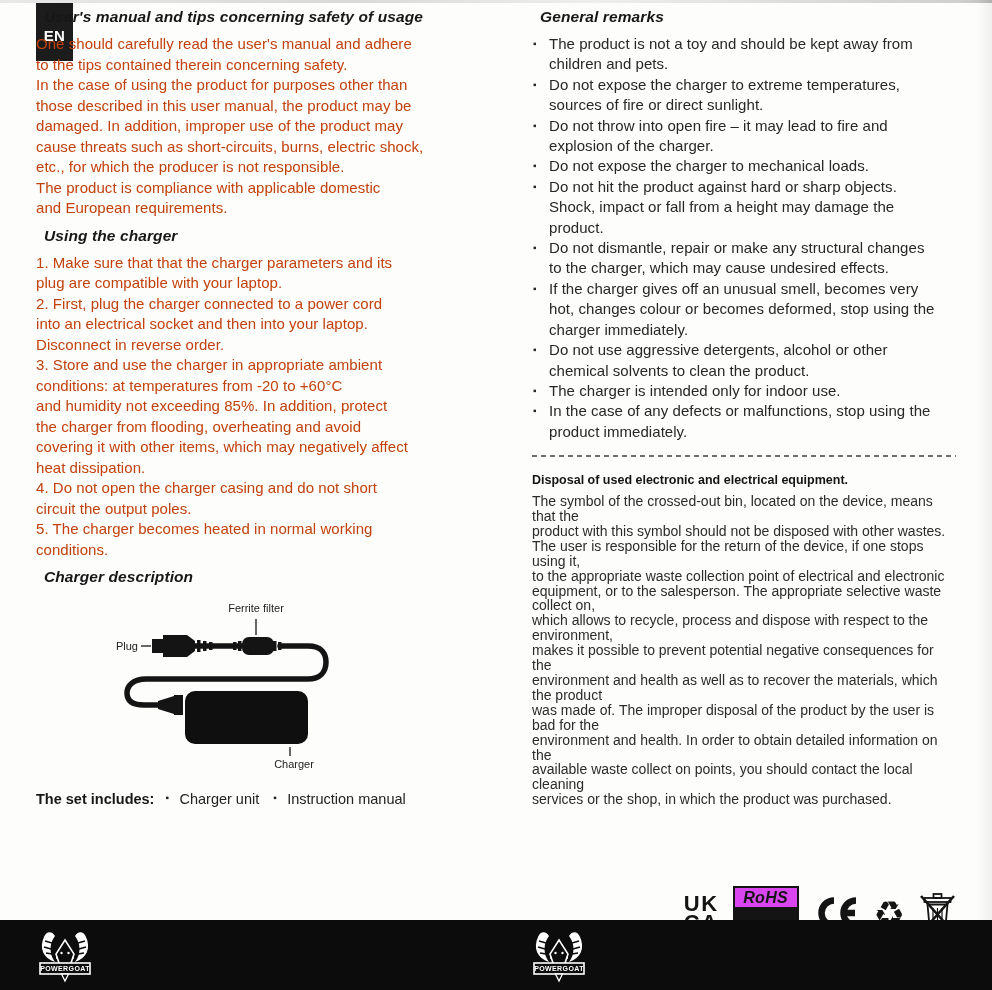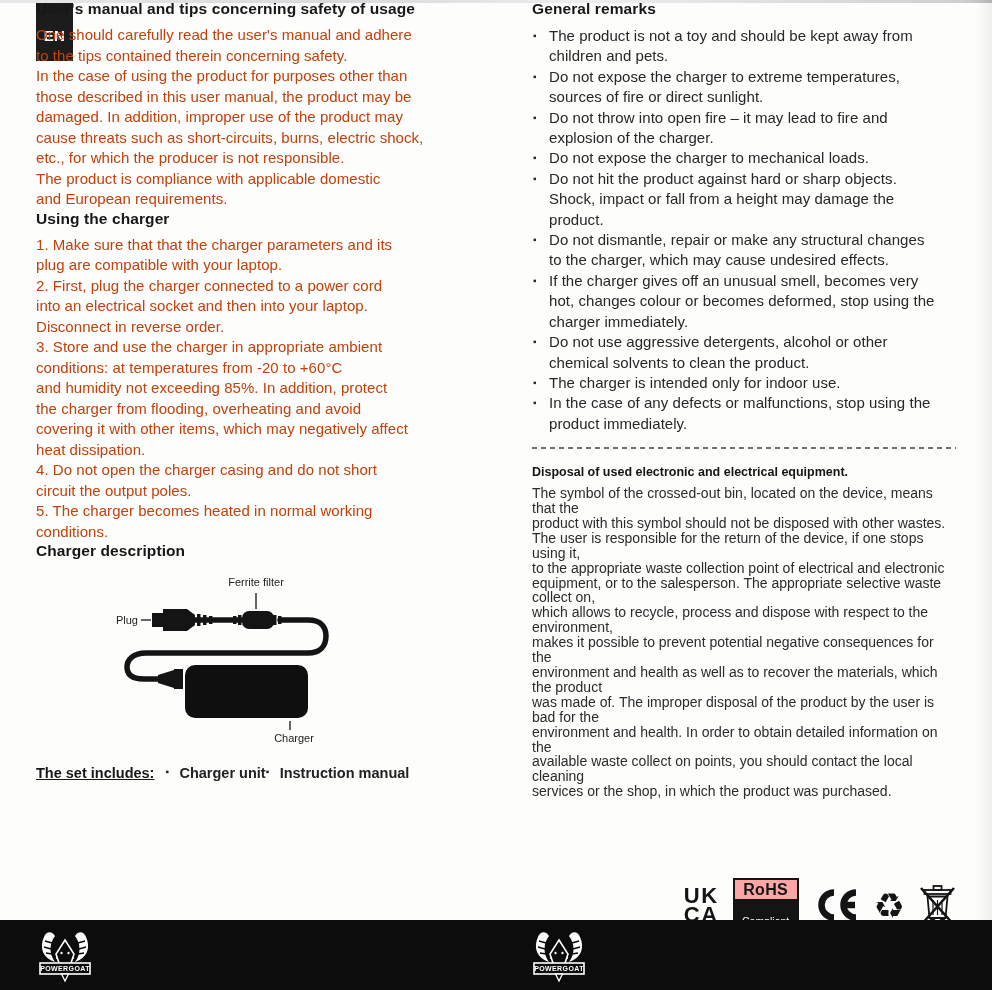--- a/index.html
+++ b/index.html
@@ -15,47 +15,47 @@
     background:linear-gradient(90deg,rgba(0,0,0,0) 0%,rgba(0,0,0,0.055) 100%);}
   
   .en-badge{
     position:absolute;left:36px;top:3px;width:37px;height:58px;
     background:#1c1c1c;color:#fff;font-weight:bold;font-size:15px;
     display:flex;align-items:center;justify-content:center;padding-top:7px;box-sizing:border-box;
     letter-spacing:.3px;
   }
   .col-left{position:absolute;left:36px;top:0;width:438px;}
   .col-right{position:absolute;left:532px;top:0;width:424px;}
-  h2.sec{font-size:15.5px;font-weight:bold;color:#171717;margin:0;letter-spacing:.1px;}
+  h2.sec{font-size:15.5px;font-weight:bold;color:#171717;margin:8px;letter-spacing:.1px;font-style:italic;}
   .mt-safety{margin-top:64px;}
   .mt-using{margin-top:11px;}
   .mt-chdesc{margin-top:12px;}
   .mt-remarks{margin-top:38px;}
   p.body{font-size:15px;line-height:20.5px;color:#c2410c;margin:7px 0 0 0;white-space:pre-line;letter-spacing:.05px;}
   
   .diagram{margin-top:10px;margin-left:58px;width:372px;height:178px;}
   .diagram svg{display:block;}
   .diag-label{font-size:11px;fill:#222;}
   
   .set-includes{margin-top:17px;display:flex;align-items:baseline;gap:11px;font-size:14.5px;color:#222;}
-  .set-includes .lbl{font-weight:bold;color:#171717;text-decoration:underline;}
+  .set-includes .lbl{font-weight:bold;color:#171717;}
   .inc-item{position:relative;padding-left:14px;}
   .inc-item::before{content:"▪";position:absolute;left:0;top:1px;font-size:10px;color:#222;}
   
   ul.remarks{list-style:none;margin:8px 16px 0 0;padding:0;}
   ul.remarks li{position:relative;padding-left:17px;font-size:15px;line-height:20.4px;color:#272727;letter-spacing:.05px;}
   ul.remarks li::before{content:"▪";position:absolute;left:1px;top:0;font-size:10px;line-height:20.4px;color:#272727;}
   .dash-sep{margin-top:13px;height:2px;width:100%;
     background:repeating-linear-gradient(90deg,#6f6f6f 0 5px,transparent 5px 9px);}
   h3.disposal-h{font-size:12.5px;font-weight:bold;color:#151515;margin:16px 0 0 0;}
   p.small{font-size:14px;line-height:14.9px;color:#2b2b2b;margin:7px 0 0 0;white-space:pre-line;}
   
   .marks-row{margin-top:78px;display:flex;align-items:center;justify-content:flex-end;gap:14px;height:56px;}
   .ukca{font-weight:bold;font-size:22px;line-height:19px;color:#141414;letter-spacing:1.5px;text-align:center;}
-  .rohs{border:2.5px solid #141414;width:62px;text-align:center;background:#fca5a5;}
+  .rohs{border:2.5px solid #141414;width:62px;text-align:center;background:#d946ef;font-style:italic;}
   .rohs .top{font-weight:bold;font-size:16px;color:#141414;padding:1px 0 0 0;letter-spacing:.3px;}
   .rohs .bot{font-size:10.5px;color:#fff;background:#141414;padding:16px 0 3px 0;}
   .recycle{font-size:35px;line-height:1;color:#141414;}
   
   .footer-bar{position:absolute;left:0;right:0;bottom:0;height:70px;background:#0c0c0c;}
   .goat{position:absolute;top:6px;width:56px;height:58px;}
   .goat.g1{left:37px;} .goat.g2{left:531px;}
 </style>
 </head>
 <body>
@@ -128,21 +128,21 @@
 
       <rect x="91" y="95" width="123" height="53" rx="10" fill="#0f0f0f"></rect>
 
       <line x1="196" y1="151" x2="196" y2="160" stroke="#333" stroke-width="1.5"></line>
       <text class="diag-label" x="200" y="172" text-anchor="middle">Charger</text>
     </svg>
   </div>
 
   <div class="set-includes">
     <span class="lbl">The set includes:</span>
-    <span style="display:flex;font-weight:bold;">
+    <span style="display:flex;gap:14px;">
         <span class="inc-item">Charger unit</span>
         <span class="inc-item">Instruction manual</span>
       </span>
   </div>
 </div>
 
 <div class="col-right">
   <h2 class="sec mt-remarks">General remarks</h2>
   <ul class="remarks">
       <li>The product is not a toy and should be kept away from children and pets.</li>

